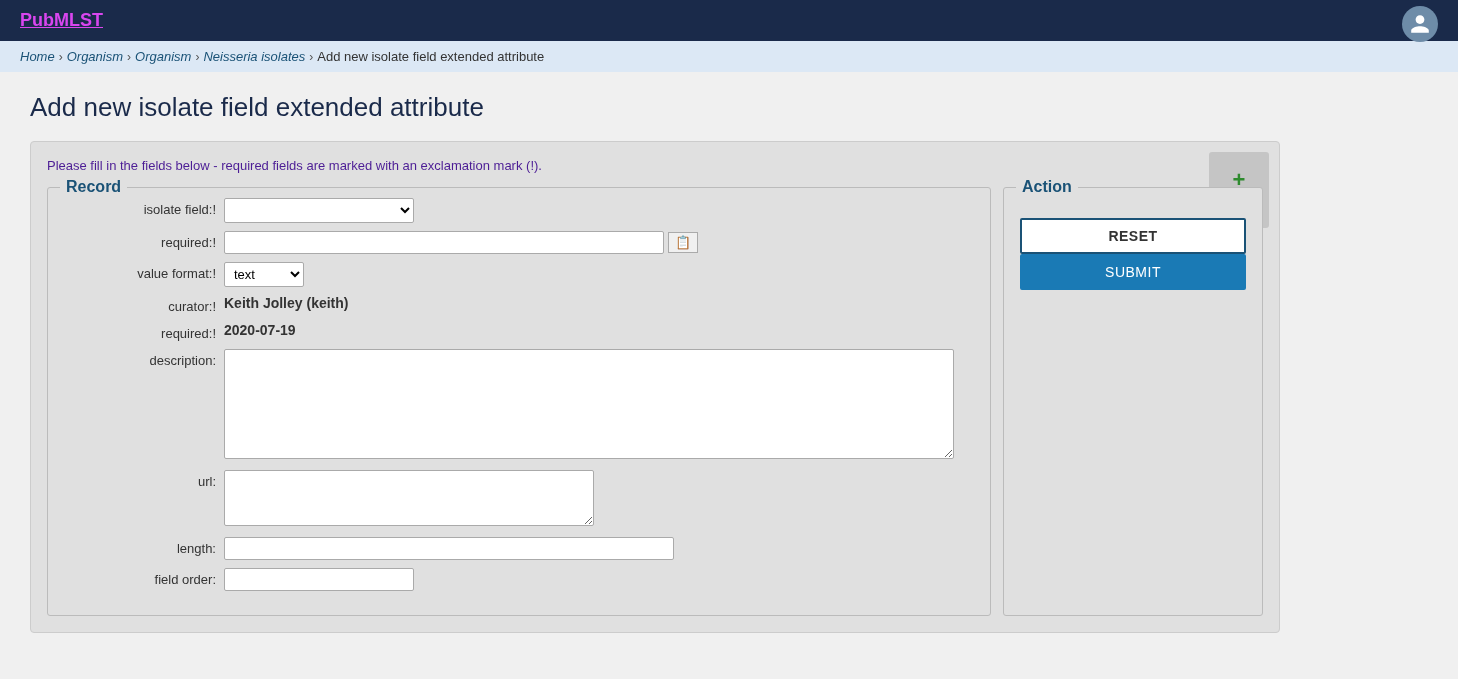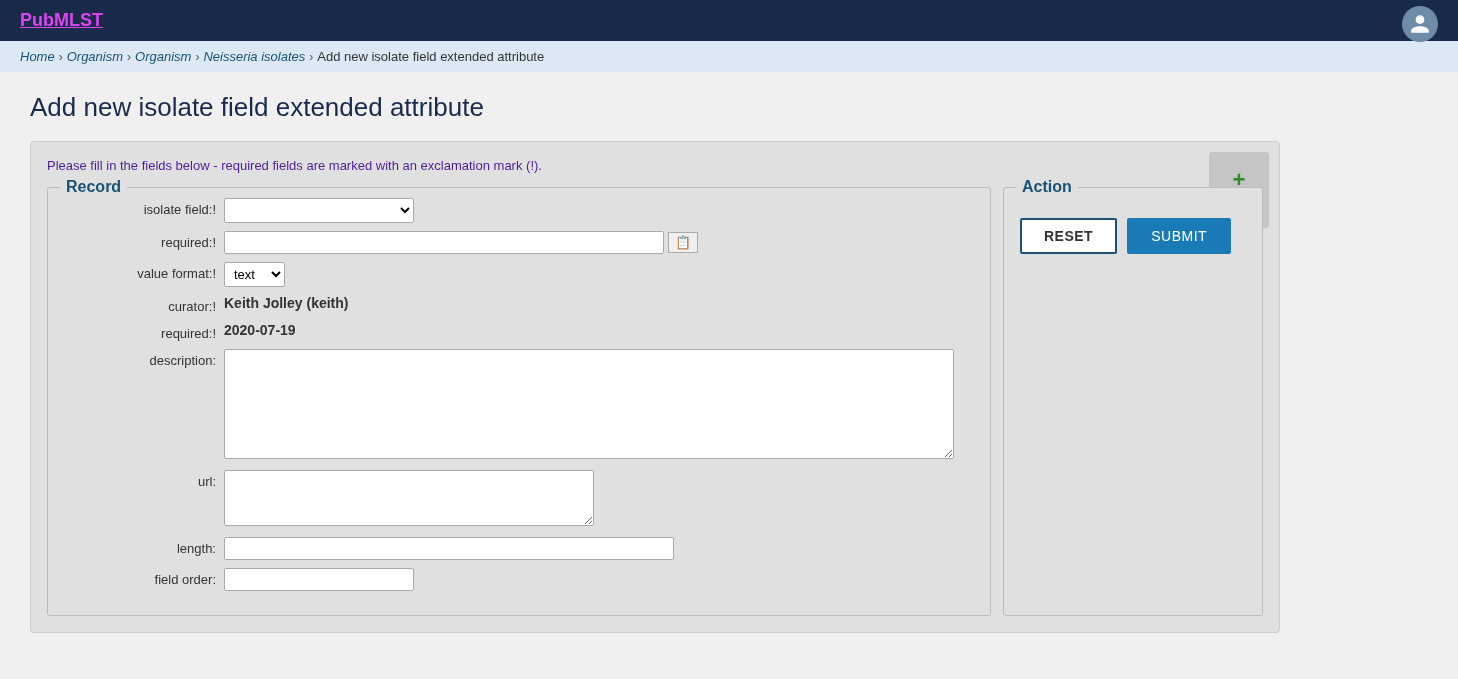--- a/index.html
+++ b/index.html
@@ -163,21 +163,21 @@
 
     .attribute-btn {
       background: #f0f0f0;
       border: 1px solid #aaa;
       padding: 2px 6px;
       cursor: pointer;
       font-size: 13px;
     }
 
     .value-format-select {
-      width: 61px;
+      width: 80px;
     }
 
     .bold-value {
       font-weight: bold;
       padding-top: 4px;
     }
 
     .value-regex-input {
       width: 450px;
     }
@@ -198,22 +198,22 @@
       width: 450px;
     }
 
     .field-order-input {
       width: 190px;
     }
 
     
     .action-buttons {
       display: flex;
-      gap: 10px;
       margin-top: 20px;
+      flex-direction: column;
     }
 
     .btn-reset {
       background: #fff;
       color: #333;
       border: 2px solid #1a5276;
       padding: 8px 22px;
       font-size: 14px;
       font-weight: bold;
       cursor: pointer;

